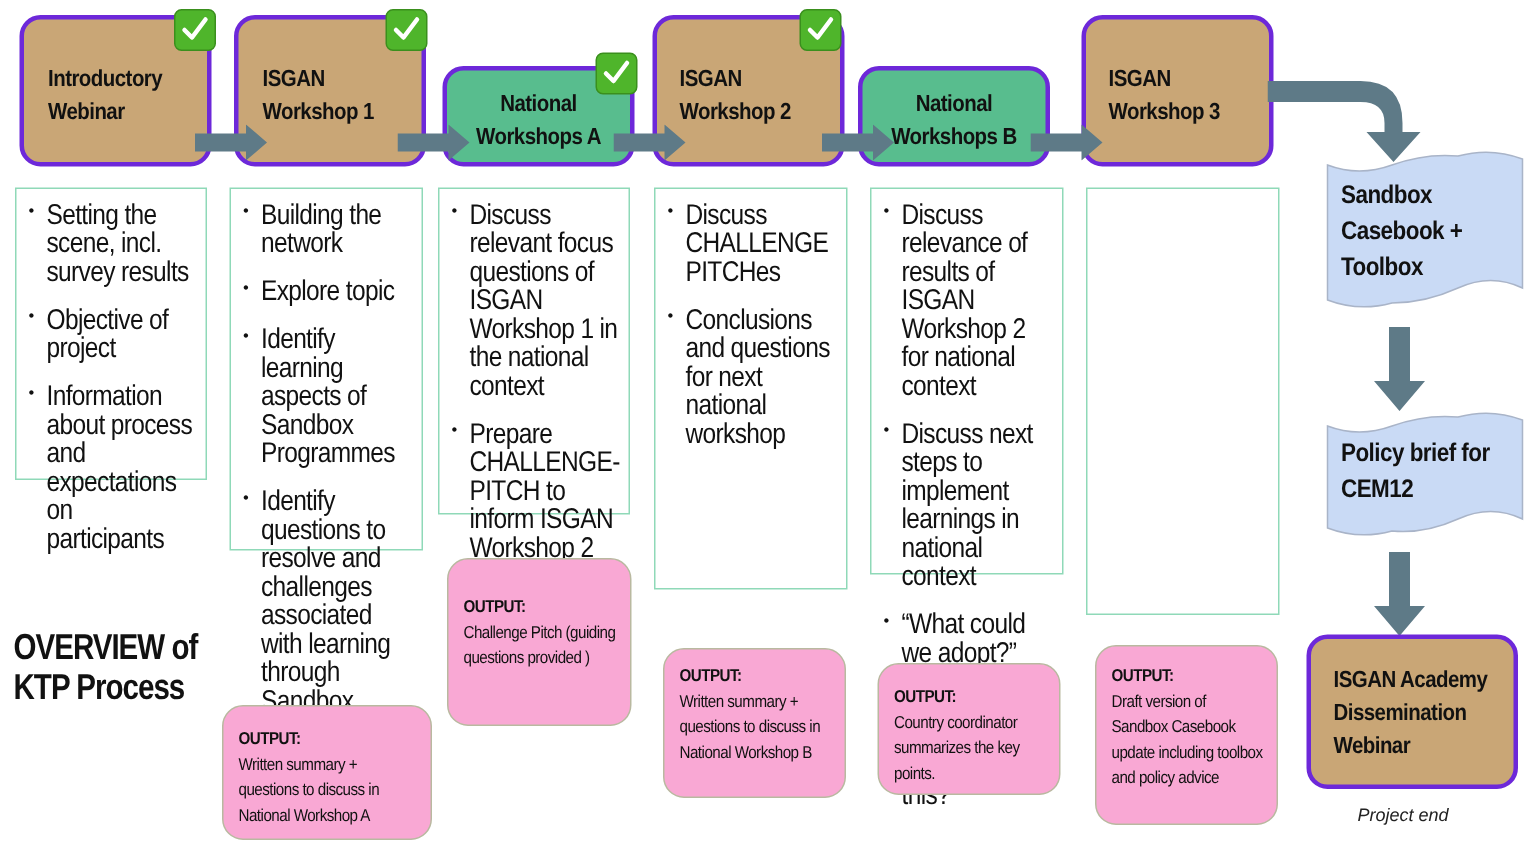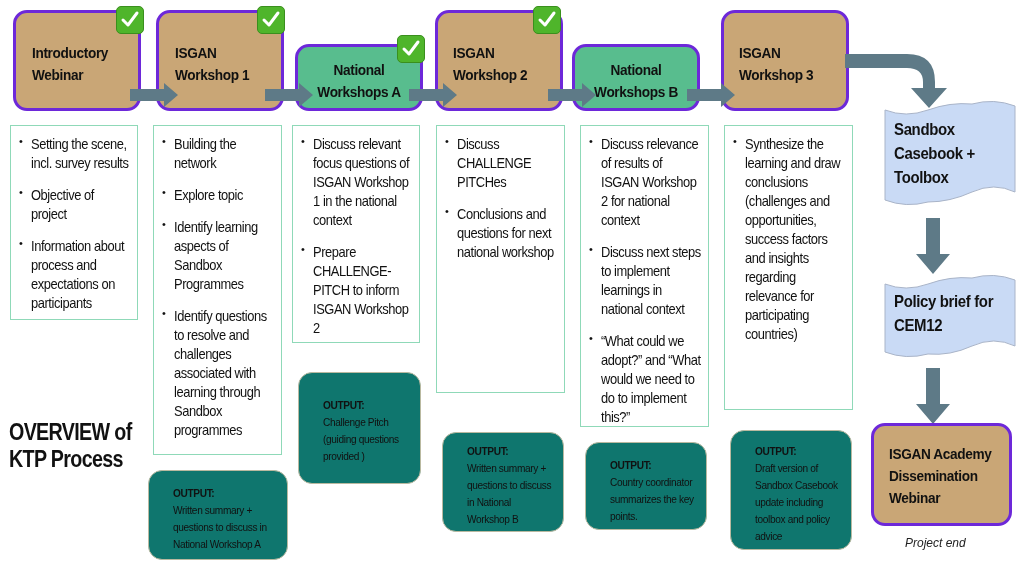--- a/index.html
+++ b/index.html
@@ -12,26 +12,26 @@
     .stage .label { position: absolute; font-weight: bold; font-size: 15.5px; line-height: 22px; letter-spacing: -0.4px; color: #111; transform: scaleX(0.88); transform-origin: left top; }
     .stage.green .label { text-align: center; transform-origin: center top; left: 0; right: 0; }
 
     .check { position: absolute; width: 28px; height: 28px; background: #4fb52b; border-radius: 5px; border: 1px solid #3a8f1d; display: flex; align-items: center; justify-content: center; }
     .check svg { width: 20px; height: 20px; }
 
     .harrow { position: absolute; height: 14px; }
 
     .bullets { position: absolute; border: 1.5px solid #8fd9b8; background: #fff; padding: 8px 6px 8px 8px; }
     .bullets ul { list-style: none; }
-    .bullets li { position: relative; padding-left: 12px; font-size: 15px; line-height: 19px; margin-bottom: 13px; letter-spacing: -0.5px; color: #111; }
+    .bullets li { position: relative; padding-left: 12px; font-size: 19px; line-height: 19px; margin-bottom: 13px; letter-spacing: -0.5px; color: #111; }
     .bullets li:last-child { margin-bottom: 0; }
     .bullets li::before { content: "•"; position: absolute; left: 0; top: -2px; font-size: 11px; }
     .bullets li span { display: inline-block; transform: scaleX(0.86); transform-origin: left top; width: 116%; }
 
-    .output { position: absolute; background: #0f766e; border: 1px solid #b9b9a0; border-radius: 14px; padding: 14px 8px 8px 24px; font-size: 11.5px; line-height: 17px; letter-spacing: -0.4px; color: #111; }
+    .output { position: absolute; background: #f9a8d4; border: 1px solid #b9b9a0; border-radius: 14px; padding: 14px 8px 8px 10px; font-size: 11.5px; line-height: 17px; letter-spacing: -0.4px; color: #111; }
     .output .otitle { font-weight: bold; display: block; transform: scaleX(0.88); transform-origin: left top; }
     .output .otext { display: block; transform: scaleX(0.88); transform-origin: left top; width: 114%; }
 
     .doc { position: absolute; }
     .doc svg { position: absolute; left: 0; top: 0; }
     .doc .label { position: absolute; font-weight: bold; font-size: 17px; line-height: 24px; letter-spacing: -0.4px; color: #111; transform: scaleX(0.88); transform-origin: left top; }
 
     .overview { position: absolute; left: 9px; top: 418px; font-weight: bold; font-size: 24px; line-height: 27px; letter-spacing: -0.8px; color: #111; transform: scaleX(0.82); transform-origin: left top; }
     .project-end { position: absolute; left: 905px; top: 536px; font-style: italic; font-size: 12px; color: #222; }
 
@@ -123,21 +123,21 @@
 </svg>
 
 <div class="bullets" style="left:10px; top:125px; width:128px; height:195px;">
   <ul>
     <li><span>Setting the scene, incl. survey results</span></li>
     <li><span>Objective of project</span></li>
     <li><span>Information about process and expectations on participants</span></li>
   </ul>
 </div>
 
-<div class="bullets" style="left:153px; top:125px; width:129px; height:330px;text-decoration:underline;">
+<div class="bullets" style="left:153px; top:125px; width:129px; height:242px;text-decoration:underline;">
   <ul>
     <li><span>Building the network</span></li>
     <li><span>Explore topic</span></li>
     <li><span>Identify learning aspects of Sandbox Programmes</span></li>
     <li><span>Identify questions to resolve and challenges associated with learning through Sandbox programmes</span></li>
   </ul>
 </div>
 
 <div class="bullets" style="left:292px; top:125px; width:128px; height:218px;">
   <ul>
@@ -146,31 +146,30 @@
   </ul>
 </div>
 
 <div class="bullets" style="left:436px; top:125px; width:129px; height:268px;">
   <ul>
     <li><span>Discuss CHALLENGE PITCHes</span></li>
     <li><span>Conclusions and questions for next national workshop</span></li>
   </ul>
 </div>
 
-<div class="bullets" style="left:580px; top:125px; width:129px; height:302px;">
+<div class="bullets" style="left:580px; top:125px; width:129px; height:258px;">
   <ul>
     <li><span>Discuss relevance of results of ISGAN Workshop 2 for national context</span></li>
     <li><span>Discuss next steps to implement learnings in national context</span></li>
     <li><span>“What could we adopt?” and  “What would we need to do to implement this?”</span></li>
   </ul>
 </div>
 
 <div class="bullets" style="left:724px; top:125px; width:129px; height:285px;">
   <ul>
-    <li><span>Synthesize the learning and draw conclusions (challenges and opportunities, success factors and insights regarding relevance for participating countries)</span></li>
   </ul>
 </div>
 
 <div class="output" style="left:148px; top:470px; width:140px; height:90px;">
   <span class="otitle">OUTPUT:</span>
   <span class="otext">Written summary + questions to discuss in National Workshop A</span>
 </div>
 
 <div class="output" style="left:298px; top:372px; width:123px; height:112px;">
   <span class="otitle" style="margin-top:10px;">OUTPUT:</span>

